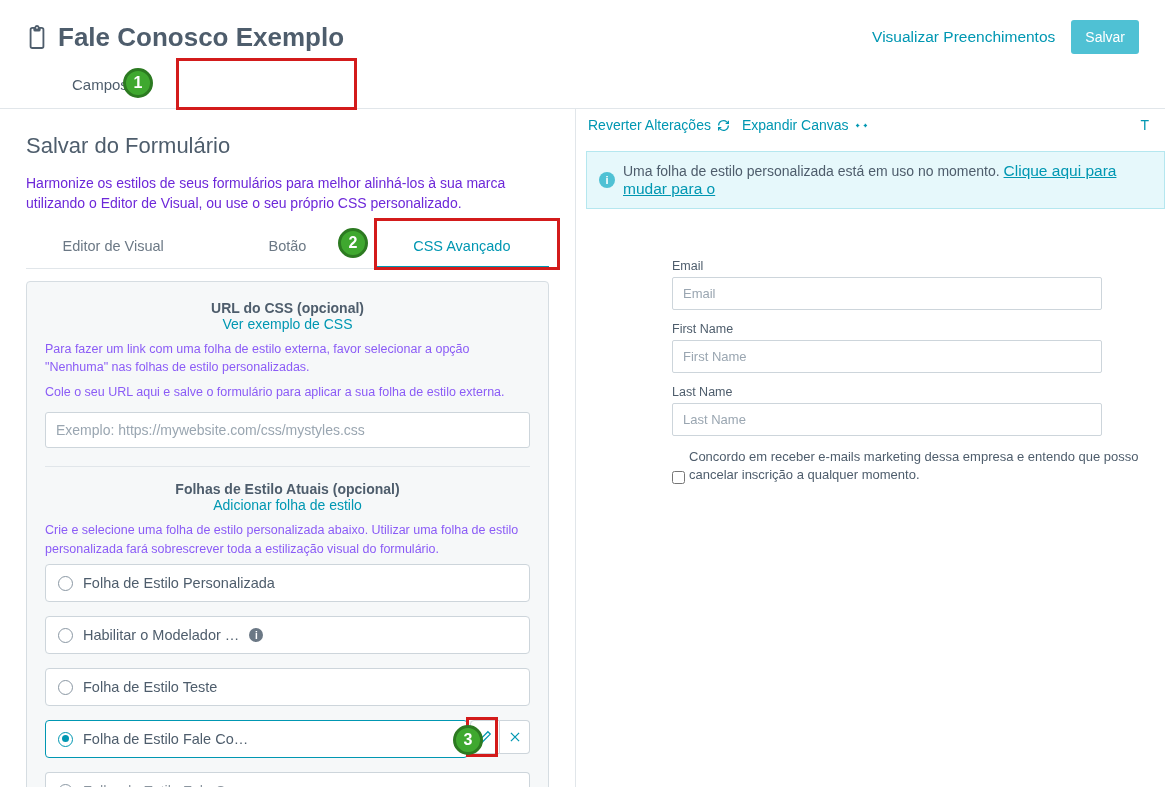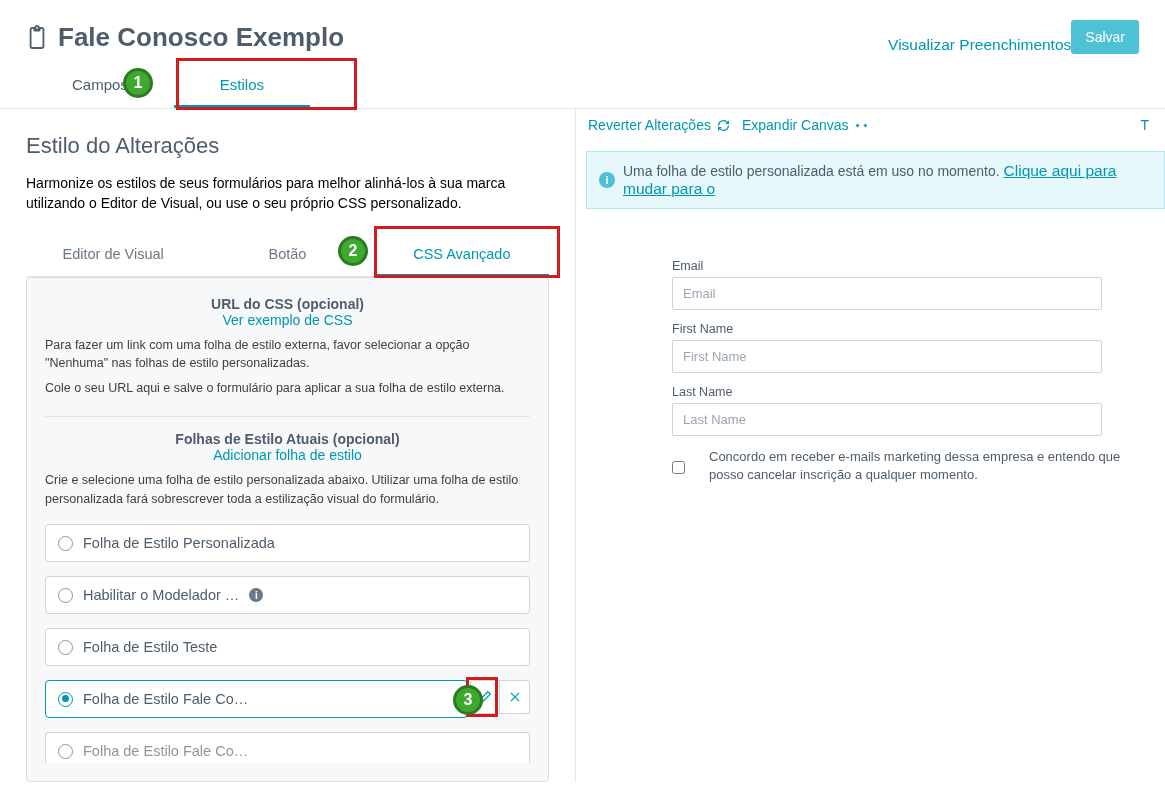--- a/index.html
+++ b/index.html
@@ -1,48 +1,48 @@
 <!DOCTYPE html>
 <html><head>
 <meta charset="utf-8">
 <style>
   * { box-sizing: border-box; margin: 0; padding: 0; }
   body { font-family: "Segoe UI", "Helvetica Neue", Arial, sans-serif; font-size: 14px; color: #4e5d6c; background: #fff; width: 1165px; }
   .header { display: flex; align-items: center; justify-content: space-between; padding: 20px 26px 12px 26px; }
   .title-wrap { display: flex; align-items: center; gap: 10px; }
   .clipboard-icon { width: 22px; height: 26px; }
   .page-title { font-size: 26px; font-weight: 600; color: #4e5d6c; }
-  .header-actions { display: flex; align-items: flex-end; gap: 0; }
+  .header-actions { display: flex; align-items: center; gap: 16px; }
   .link-teal { color: #0097b2; font-size: 15.5px; cursor: pointer; }
   .btn-save { background: #4fc1d4; color: #fff; border: none; padding: 9px 14px; border-radius: 3px; font-size: 14px; cursor: pointer; }
 
   .main-tabs { display: flex; border-bottom: 1px solid #e1e6ea; padding: 0 26px; position: relative; }
   .main-tab { padding: 10px 46px 12px; color: #4e5d6c; font-size: 15px; cursor: pointer; border-bottom: 3px solid transparent; }
   .main-tab.active { color: #0097b2; border-bottom-color: #0097b2; }
   .highlight-red { border: 3px solid #d31b1b; }
   .hl-tab { position: absolute; top: -8px; height: 52px; pointer-events: none; }
 
   .num-badge { position: absolute; width: 30px; height: 30px; border-radius: 50%; background: #3fa82f; color: #fff; border: 3px solid #2c7a21; display: flex; align-items: center; justify-content: center; font-weight: 700; font-size: 16px; z-index: 5; }
 
   .content { display: flex; }
   .left-col { width: 575px; padding: 24px 26px 0 26px; position: relative; }
   .right-col { flex: 1; border-left: 1px solid #e1e6ea; padding-top: 0; min-width: 0; }
 
   .section-title { font-size: 22px; font-weight: 500; color: #4e5d6c; margin-bottom: 14px; }
-  .section-desc { font-size: 14px; color: #000000; line-height: 1.45; margin-bottom: 22px; }
-
-  .sub-tabs { display: flex; border-bottom: 1px solid #e1e6ea; position: relative; }
+  .section-desc { font-size: 14px; color: #6d28d9; line-height: 1.45; margin-bottom: 14px; }
+
+  .sub-tabs { display: flex; border-bottom: 1px solid #e1e6ea; margin-bottom: 12px; position: relative; }
   .sub-tab { flex: 1; text-align: center; padding: 10px 0 12px; color: #6b7885; font-size: 14.5px; cursor: pointer; border-bottom: 2px solid transparent; }
   .sub-tab.active { color: #0097b2; border-bottom-color: #0097b2; }
 
   .panel { background: #f6f8f9; border: 1px solid #d6dde2; border-radius: 4px; padding: 18px; }
   .panel-row-top { display: flex; justify-content: space-between; align-items: center; margin-bottom: 8px; flex-direction: column; }
   .panel-label { font-weight: 600; font-size: 14px; color: #4e5d6c; }
   .panel-link { color: #0097b2; font-size: 14px; cursor: pointer; }
-  .panel-help { font-size: 12.5px; color: #404040; line-height: 1.5; margin-bottom: 6px; }
+  .panel-help { font-size: 12.5px; color: #8b5cf6; line-height: 1.5; margin-bottom: 6px; }
   .text-input { width: 100%; padding: 9px 10px; border: 1px solid #cdd5db; border-radius: 3px; font-size: 14px; color: #4e5d6c; background: #fff; margin-top: 4px; }
   .text-input::placeholder { color: #9aa6b1; }
 
   .panel-sep { height: 1px; background: #e1e6ea; margin: 18px 0 14px; }
 
   .style-row { display: flex; align-items: center; gap: 10px; background: #fff; border: 1px solid #cdd5db; border-radius: 4px; padding: 10px 12px; margin-bottom: 14px; font-size: 14.5px; color: #4e5d6c; position: relative; }
   .style-row.selected { border-color: #0097b2; }
   .radio { appearance: none; width: 15px; height: 15px; border: 1.5px solid #8a97a3; border-radius: 50%; position: relative; cursor: pointer; flex-shrink: 0; }
   .radio:checked { border-color: #0097b2; }
   .radio:checked::after { content: ""; position: absolute; width: 7px; height: 7px; background: #0097b2; border-radius: 50%; top: 2.5px; left: 2.5px; }
@@ -54,21 +54,21 @@
 
   .preview-bar { display: flex; gap: 12px; align-items: center; padding: 8px 12px; font-size: 14px; }
   .preview-action { color: #0097b2; display: inline-flex; align-items: center; gap: 6px; cursor: pointer; }
   .info-banner { background: #e6f8fb; border: 1px solid #b5e7ef; padding: 10px 12px; margin: 10px 0 0 10px; display: flex; gap: 8px; font-size: 14px; color: #4e5d6c; align-items: center; }
   .info-circle { width: 16px; height: 16px; border-radius: 50%; background: #4fc1d4; color: #fff; font-size: 11px; display: flex; align-items: center; justify-content: center; font-weight: 700; flex-shrink: 0; }
 
   .form-preview { padding: 50px 0 0 96px; }
   .fp-label { font-size: 12.5px; color: #4e5d6c; margin-bottom: 4px; }
   .fp-input { width: 430px; padding: 8px 10px; border: 1px solid #cdd5db; border-radius: 2px; font-size: 13px; margin-bottom: 12px; }
   .fp-input::placeholder { color: #9aa6b1; }
-  .consent { display: flex; gap: 24px; align-items: center; font-size: 13px; color: #4e5d6c; line-height: 1.4; max-width: 470px; }
+  .consent { display: flex; gap: 4px; align-items: flex-end; font-size: 13px; color: #4e5d6c; line-height: 1.4; max-width: 470px; }
   .consent input { margin-top: 2px; }
 
   .hl-subtab { position: absolute; top: -10px; height: 52px; pointer-events: none; }
   .hl-edit { position: absolute; width: 32px; height: 40px; pointer-events: none; border: 3px solid #d31b1b; }
 
   svg { display: block; }
 </style>
 </head>
 <body>
 
@@ -80,54 +80,54 @@
     <h1 class="page-title">Fale Conosco Exemplo</h1>
   </div>
   <div class="header-actions">
     <a class="link-teal">Visualizar Preenchimentos</a>
     <button class="btn-save">Salvar</button>
   </div>
 </div>
 
 <div class="main-tabs">
   <div class="main-tab">Campos</div>
-  <div class="main-tab active">Estilos</div>
   <div class="highlight-red hl-tab" style="left:176px; width:181px;"></div>
   <div class="num-badge" style="left:123px; top:2px;">1</div>
 </div>
 
 <div class="content">
 
   <div class="left-col">
-    <h2 class="section-title">Estilo do Alterações</h2>
+    <h2 class="section-title">Salvar do Formulário</h2>
     <p class="section-desc">Harmonize os estilos de seus formulários para melhor alinhá-los à sua marca utilizando o Editor de Visual, ou use o seu próprio CSS personalizado.</p>
 
     <div class="sub-tabs">
       <div class="sub-tab">Editor de Visual</div>
       <div class="sub-tab">Botão</div>
       <div class="sub-tab active">CSS Avançado</div>
       <div class="highlight-red hl-subtab" style="left:348px; width:186px;"></div>
       <div class="num-badge" style="left:312px; top:0;">2</div>
     </div>
 
     <div class="panel">
       <div class="panel-row-top">
         <span class="panel-label">URL do CSS (opcional)</span>
         <a class="panel-link">Ver exemplo de CSS</a>
       </div>
       <p class="panel-help">Para fazer um link com uma folha de estilo externa, favor selecionar a opção "Nenhuma" nas folhas de estilo personalizadas.</p>
       <p class="panel-help">Cole o seu URL aqui e salve o formulário para aplicar a sua folha de estilo externa.</p>
+      <input class="text-input" placeholder="Exemplo: https://mywebsite.com/css/mystyles.css" style="">
 
       <div class="panel-sep"></div>
 
       <div class="panel-row-top">
         <span class="panel-label">Folhas de Estilo Atuais (opcional)</span>
         <a class="panel-link">Adicionar folha de estilo</a>
       </div>
-      <p class="panel-help" style="margin-bottom:16px;">Crie e selecione uma folha de estilo personalizada abaixo. Utilizar uma folha de estilo personalizada fará sobrescrever toda a estilização visual do formulário.</p>
+      <p class="panel-help" style="margin-bottom:6px;">Crie e selecione uma folha de estilo personalizada abaixo. Utilizar uma folha de estilo personalizada fará sobrescrever toda a estilização visual do formulário.</p>
 
       <div class="style-row">
         <input type="radio" class="radio" name="sheet" style="">
         <span>Folha de Estilo Personalizada</span>
       </div>
 
       <div class="style-row">
         <input type="radio" class="radio" name="sheet" style="">
         <span>Habilitar o Modelador …</span>
         <span class="info-dot">i</span>

